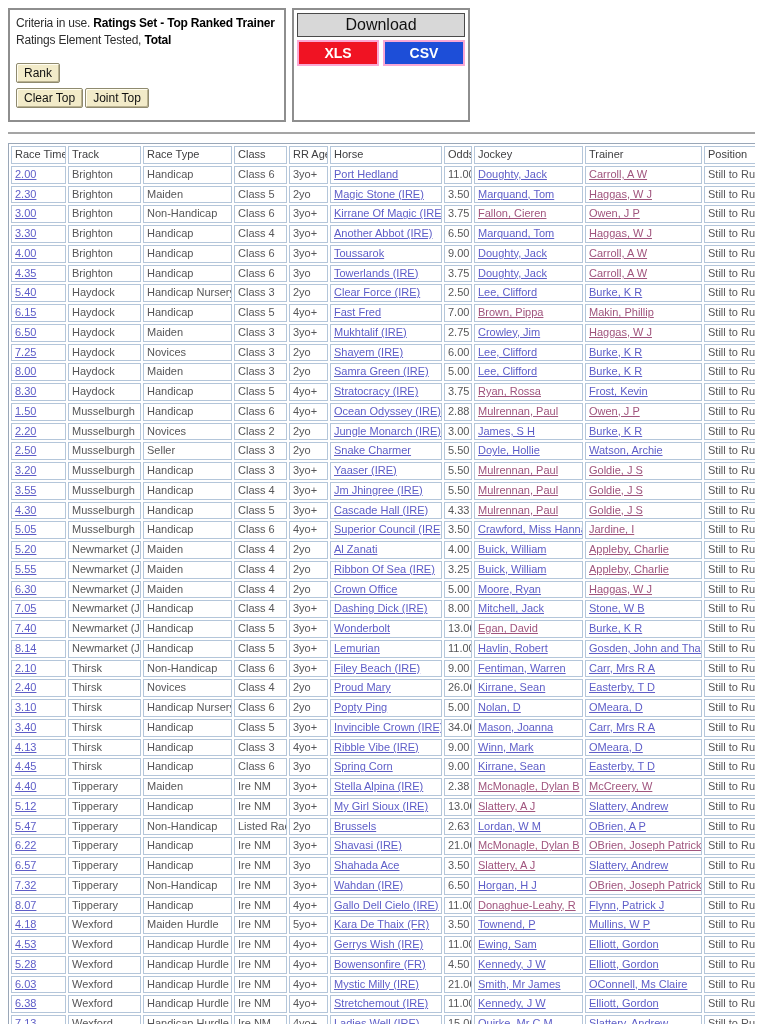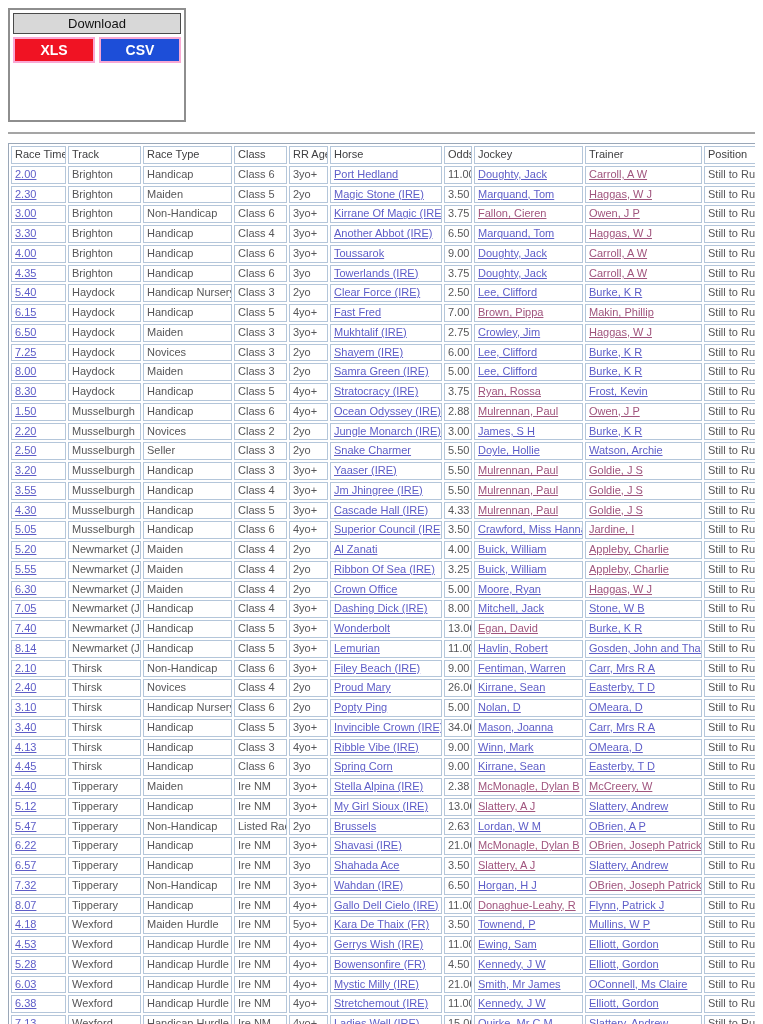--- a/index.html
+++ b/index.html
@@ -9,41 +9,52 @@
   .top{display:flex;align-items:stretch;gap:6px;height:114px;box-sizing:border-box;}
   .criteria-box{width:278px;box-sizing:border-box;border:2px solid #8e8e8e;padding:5px 6px 4px 6px;display:flex;flex-direction:column;background:#fff;}
   .criteria-line{font-size:12px;letter-spacing:-0.2px;color:#2e2e2e;line-height:1.45;white-space:nowrap;overflow:hidden;}
   .criteria-line b{color:#000;}
   .btn-row{display:flex;gap:2px;}
   .btn-row.first{margin-top:13px;}
   .btn-row.second{margin-top:5px;}
   button.beige{font-family:"Liberation Sans",sans-serif;font-size:12px;color:#111;background:#f2ebc9;border:1px solid #8f8a6f;box-shadow:inset 1px 1px 0 #fffdf0,inset -1px -1px 0 #b9b190;padding:2px 7px;border-radius:2px;cursor:pointer;}
 
   .download-box{width:178px;box-sizing:border-box;border:2px solid #8e8e8e;padding:3px;background:#fff;}
-  .download-title{border:1px solid #4a4a4a;background:#d8d8d8;color:#111;text-align:center;font-size:13px;padding:2px 0;}
+  .download-title{border:1px solid #4a4a4a;background:#d8d8d8;color:#111;text-align:center;font-size:16px;padding:2px 0;}
   .dl-buttons{display:flex;gap:4px;margin-top:3px;}
   .dl-buttons button{flex:1;font-family:"Liberation Sans",sans-serif;border:2px solid #f9a8d4;color:#fff;font-weight:bold;font-size:14px;padding:3px 0;cursor:pointer;}
   .dl-buttons .xls{background:#f01323;}
   .dl-buttons .csv{background:#1d4ed8;}
 
   hr.divider{border:none;height:2px;background:#a5a5a5;margin:10px 0 9px 0;}
 
   
   table.races{width:747px;table-layout:fixed;border-collapse:separate;border-spacing:2px;border:1px solid #9aa7b8;background:#fff;}
   th,td{border:1px solid #b4c6da;font-size:11px;color:#565658;padding:1px 3px;height:14px;white-space:nowrap;overflow:hidden;box-sizing:border-box;line-height:1.25;}
   th{font-weight:normal;text-align:left;color:#404042;}
   td{text-align:left;}
   a.lnk{text-decoration:underline;cursor:pointer;}
   a.u{color:#5e5ec8;}
   a.v{color:#a0557e;}
 </style>
 </head>
 <body>
 
 <div class="top">
+  <div class="criteria-box">
+    <div class="criteria-line"><span>Criteria in use. </span><b>Ratings Set - Top Ranked Trainer</b></div>
+    <div class="criteria-line"><span>Ratings Element Tested, </span><b>Total</b></div>
+    <div class="btn-row first">
+      <button class="beige">Rank</button>
+    </div>
+    <div class="btn-row second">
+      <button class="beige">Clear Top</button>
+      <button class="beige">Joint Top</button>
+    </div>
+  </div>
 
   <div class="download-box">
     <div class="download-title">Download</div>
     <div class="dl-buttons">
       <button class="xls">XLS</button>
       <button class="csv">CSV</button>
     </div>
   </div>
 </div>
 

